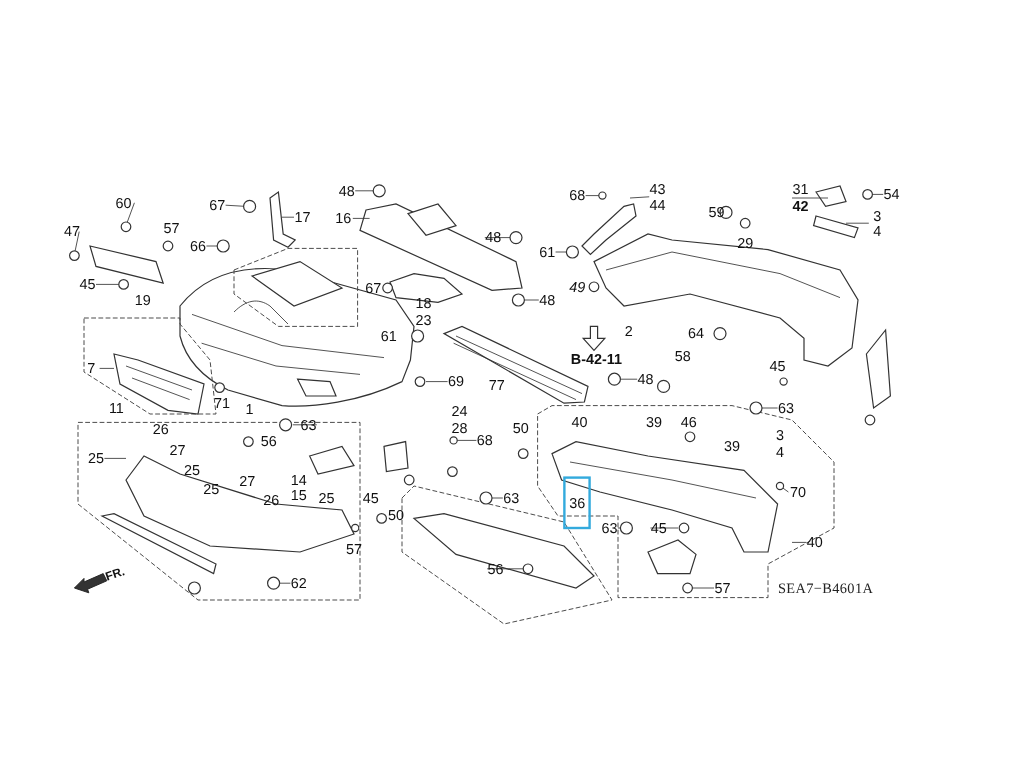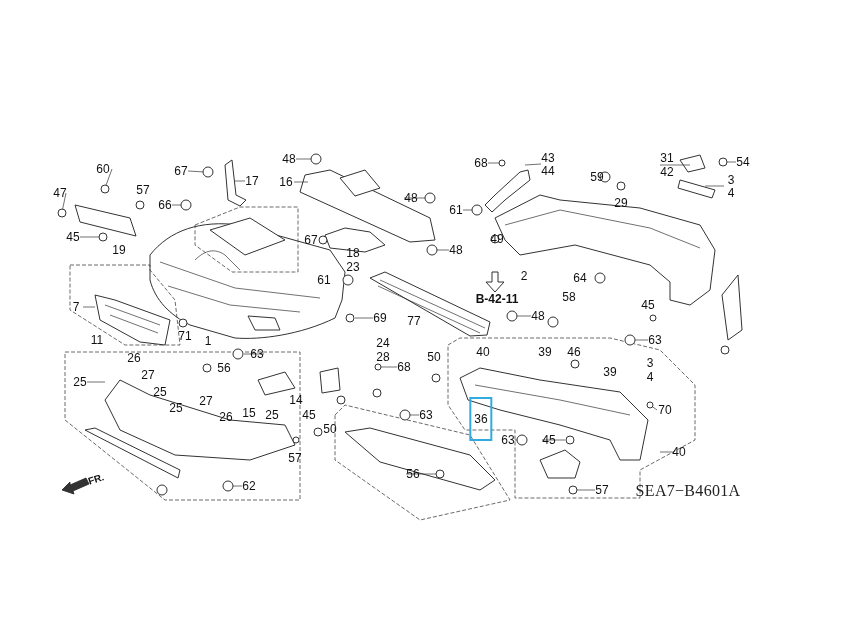--- a/index.html
+++ b/index.html
@@ -1,21 +1,21 @@
 <!DOCTYPE html>
 <html><head>
 <meta charset="utf-8">
 <style>
   html, body { margin: 0; padding: 0; background: #ffffff; }
   body { width: 850px; height: 638px; position: relative; overflow: hidden; font-family: "Liberation Sans", sans-serif; }
   #diagram { position: absolute; left: 0; top: 0; width: 682px; height: 638px; }
   .lbl { position: absolute; font-family: "Liberation Sans", sans-serif; font-size: 12px; color: #111; line-height: 12px; white-space: nowrap; transform: translate(-50%, -50%); }
   .lbl.hl { border: 2px solid #33aadd; padding: 14px 3px; }
   .ref { position: absolute; font-weight: bold; font-size: 12px; color: #111; transform: translate(-50%, -50%); }
-  .code { position: absolute; font-family: "Liberation Serif", serif; font-size: 16px; color: #222; transform: translate(-50%, -50%); letter-spacing: 0.3px; }
+  .code { position: absolute; font-family: "Liberation Serif", serif; font-size: 12px; color: #222; transform: translate(-50%, -50%); letter-spacing: 0.3px; }
   .fr { position: absolute; font-weight: bold; font-size: 10px; color: #111; transform: translate(-50%, -50%) rotate(-18deg); }
   svg .p { fill: none; stroke: #333; stroke-width: 1; }
   svg .pf { fill: #fff; stroke: #333; stroke-width: 1; }
   svg .d { fill: none; stroke: #444; stroke-width: 0.8; stroke-dasharray: 4 2; }
   svg .l { fill: none; stroke: #333; stroke-width: 0.7; }
   svg .k { fill: #333; stroke: #222; stroke-width: 0.8; }
 </style>
 </head>
 <body>
 
@@ -170,26 +170,26 @@
       <div class="lbl" style="left: 286px; top: 182px;">16</div>
       <div class="lbl" style="left: 411px; top: 198px;">48</div>
       <div class="lbl" style="left: 311px; top: 240px;">67</div>
       <div class="lbl" style="left: 353px; top: 253px;">18</div>
       <div class="lbl" style="left: 353px; top: 267px;">23</div>
       <div class="lbl" style="left: 456px; top: 250px;">48</div>
       <div class="lbl" style="left: 481px; top: 163px;">68</div>
       <div class="lbl" style="left: 548px; top: 158px;">43</div>
       <div class="lbl" style="left: 548px; top: 171px;">44</div>
       <div class="lbl" style="left: 456px; top: 210px;">61</div>
-      <div class="lbl" style="left: 497px; top: 239px;">49</div>
+      <div class="lbl" style="left: 481px; top: 239px; font-style: italic;">49</div>
       <div class="lbl" style="left: 524px; top: 276px;">2</div>
       <div class="lbl" style="left: 597px; top: 177px;">59</div>
       <div class="lbl" style="left: 621px; top: 203px;">29</div>
       <div class="lbl" style="left: 667px; top: 158px;">31</div>
-      <div class="lbl" style="left: 667px; top: 172px;">42</div>
+      <div class="lbl" style="left: 667px; top: 172px; font-weight: bold;">42</div>
       <div class="lbl" style="left: 743px; top: 162px;">54</div>
       <div class="lbl" style="left: 731px; top: 180px;">3</div>
       <div class="lbl" style="left: 731px; top: 193px;">4</div>
       <div class="lbl" style="left: 76px; top: 307px;">7</div>
       <div class="lbl" style="left: 185px; top: 336px;">71</div>
       <div class="lbl" style="left: 208px; top: 341px;">1</div>
       <div class="lbl" style="left: 97px; top: 340px;">11</div>
       <div class="lbl" style="left: 224px; top: 368px;">56</div>
       <div class="lbl" style="left: 324px; top: 280px;">61</div>
       <div class="lbl" style="left: 380px; top: 318px;">69</div>
@@ -216,21 +216,21 @@
       <div class="lbl" style="left: 508px; top: 440px;">63</div>
       <div class="lbl" style="left: 549px; top: 440px;">45</div>
       <div class="lbl" style="left: 602px; top: 490px;">57</div>
       <div class="lbl" style="left: 80px; top: 382px;">25</div>
       <div class="lbl" style="left: 134px; top: 358px;">26</div>
       <div class="lbl" style="left: 148px; top: 375px;">27</div>
       <div class="lbl" style="left: 160px; top: 392px;">25</div>
       <div class="lbl" style="left: 176px; top: 408px;">25</div>
       <div class="lbl" style="left: 206px; top: 401px;">27</div>
       <div class="lbl" style="left: 226px; top: 417px;">26</div>
-      <div class="lbl" style="left: 249px; top: 400px; margin-left: 47px;">14</div>
+      <div class="lbl" style="left: 249px; top: 400px;">14</div>
       <div class="lbl" style="left: 249px; top: 413px;">15</div>
       <div class="lbl" style="left: 272px; top: 415px;">25</div>
       <div class="lbl" style="left: 309px; top: 415px;">45</div>
       <div class="lbl" style="left: 330px; top: 429px;">50</div>
       <div class="lbl" style="left: 295px; top: 458px;">57</div>
       <div class="lbl" style="left: 426px; top: 415px;">63</div>
       <div class="lbl" style="left: 413px; top: 474px;">56</div>
       <div class="lbl" style="left: 249px; top: 486px;">62</div>
     </div>
 

